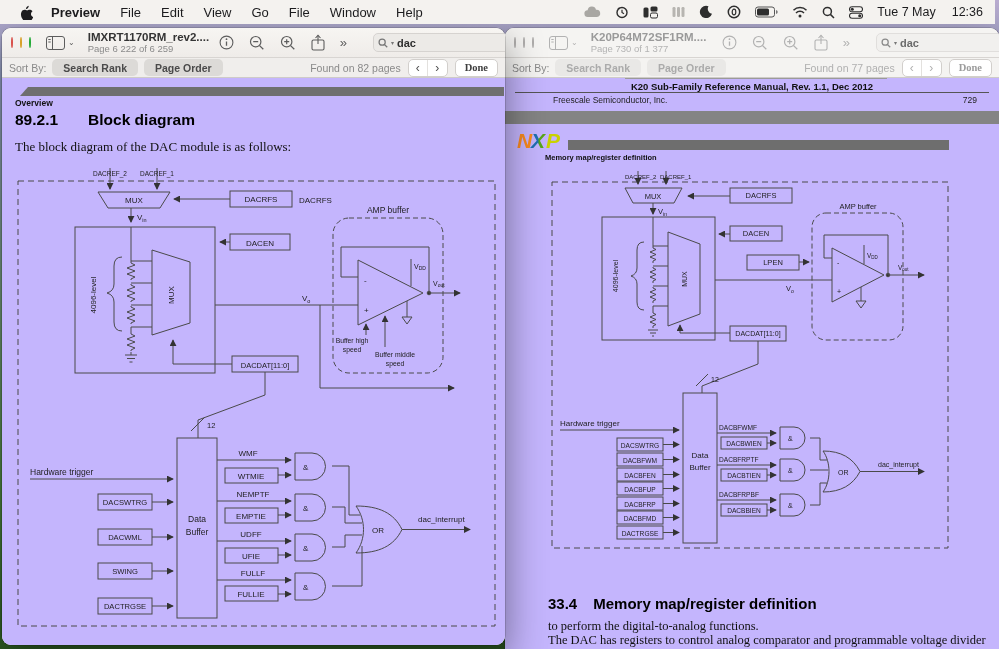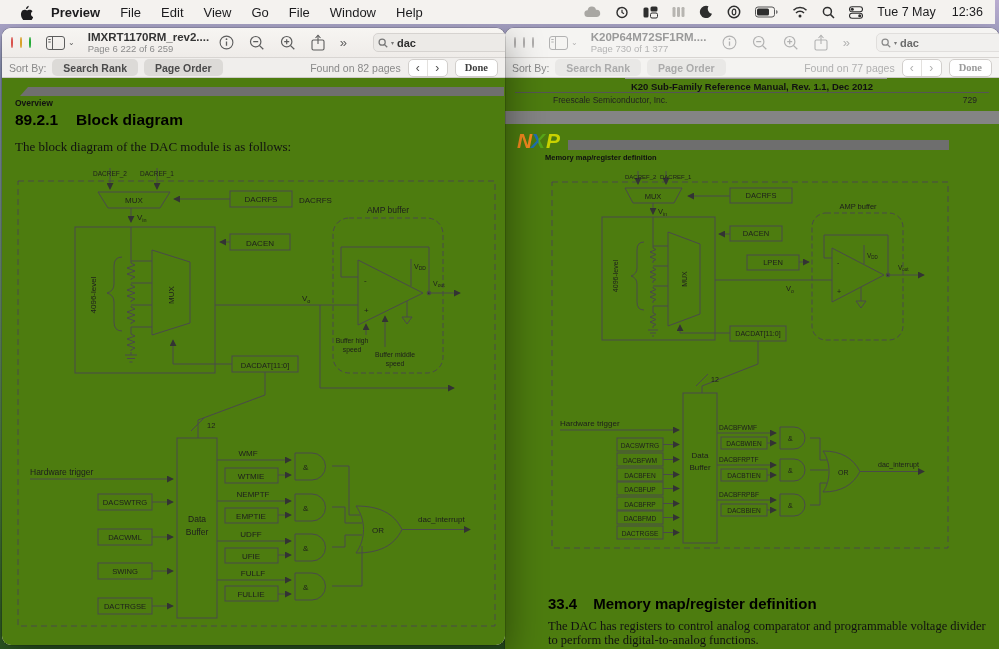--- a/index.html
+++ b/index.html
@@ -59,28 +59,28 @@
   .win-right .found { color:#b0b0b0; }
   .seg { display:flex; background:#fff; border:1px solid #d2cfcc; border-radius:5px; overflow:hidden; }
   .seg div { width:19px; height:16px; display:flex; align-items:center; justify-content:center;
     font-size:12px; color:#4c4c4c; }
   .seg div:first-child { border-right:1px solid #e3e1de; }
   .win-right .seg div { color:#b0b0b0; }
   .donebtn { background:#fff; border:1px solid #d2cfcc; border-radius:5px; height:18px; padding:0 9px;
     font-size:10.5px; font-weight:bold; color:#3e3e3e; display:flex; align-items:center;font-family:Liberation Serif, serif; }
   .win-right .donebtn { color:#9c9c9c; }
 
-  .content { position:absolute; top:50px; left:0; right:0; bottom:0; background:#4d7c0f; overflow:hidden; }
+  .content { position:absolute; top:50px; left:0; right:0; bottom:0; background:#c4b5fd; overflow:hidden; }
 
   
   .chapterbar { position:absolute; left:8px; top:9px; width:494px; height:9px; background:#6f6f6f;
     clip-path:polygon(10px 100%, 18px 0, 100% 0, 100% 100%); }
   .kicker { position:absolute; left:13px; top:20px; font-size:8.5px; font-weight:bold; color:#111; }
   .l-heading { position:absolute; left:13px; top:33px; font-size:15.5px; font-weight:bold; color:#000; }
-  .l-heading .num { margin-right:18px; }
+  .l-heading .num { margin-right:30px; }
   .l-intro { position:absolute; left:13px; top:61px; font-size:13px; color:#111; font-family:"Liberation Serif",serif; }
   .figcap { position:absolute; text-align:center; font-weight:bold; color:#111; }
   .cap-left { left:12px; top:555px; width:484px; font-size:11px; }
 
   
   .r-topline { position:absolute; left:120px; top:0; width:262px; height:1px; background:#9a9a9a; }
   .r-ftitle { position:absolute; left:0; top:3px; width:100%; text-align:center; font-size:9.5px; font-weight:bold; color:#111; }
   .r-frule { position:absolute; left:10px; top:14px; width:474px; height:1px; background:#555; }
   .r-fbrand { position:absolute; left:48px; top:17px; font-size:8.5px; color:#222; }
   .r-fpage { position:absolute; right:22px; top:17px; font-size:8.5px; color:#222; }
@@ -405,22 +405,22 @@
         <text x="289" y="97" font-size="7">-</text>
         <text x="289" y="126" font-size="7">+</text>
         <text x="319" y="90" font-size="6.5"><tspan>V</tspan><tspan font-size="4.5" dy="1.3">DD</tspan></text>
         <text x="350" y="102" font-size="6.5"><tspan>V</tspan><tspan font-size="4.5" dy="1.3">out</tspan></text>
       </svg>
 
       <div class="r-heading">
         <span class="num">33.4</span><span>Memory map/register definition</span>
       </div>
       <div class="r-body">
+        <div>to perform the digital-to-analog functions.</div>
         <div>The DAC has registers to control analog comparator and programmable voltage divider</div>
-        <div>to perform the digital-to-analog functions.</div>
       </div>
     </div>
   </div>
 
   <div class="win win-left">
     <div class="titlebar">
       <span class="tl tl-red"></span>
       <span class="tl tl-yel"></span>
       <span class="tl tl-grn"></span>
       <span class="tb-icons" style="margin-left:8px;">

